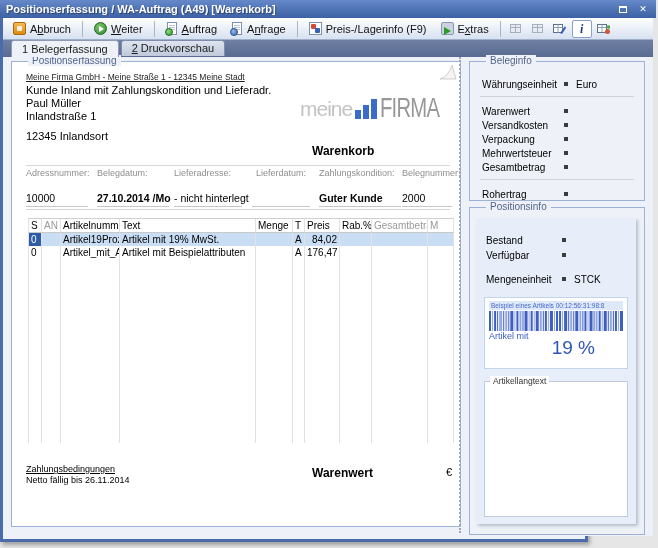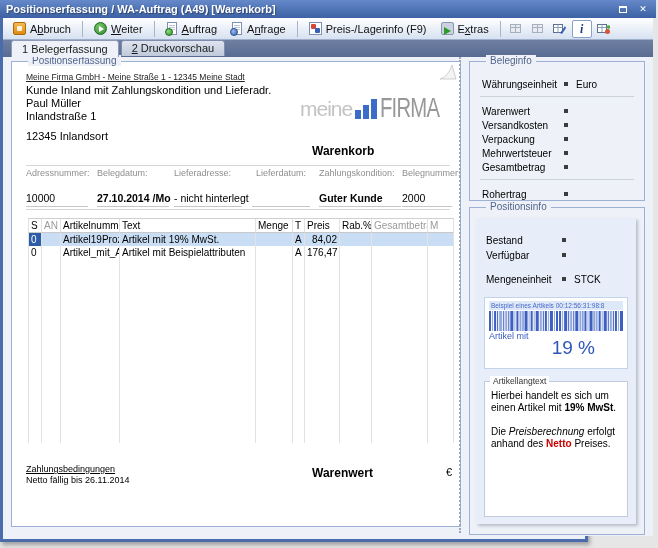--- a/index.html
+++ b/index.html
@@ -427,19 +427,18 @@
               <rect x="124" width="2" height="20" fill="#3d5fc2"></rect>
               <rect x="127" width="1" height="20" fill="#93a8df"></rect>
               <rect x="129" width="3" height="20" fill="#3d5fc2"></rect>
           </svg>
           <div class="ai-name">Artikel mit</div>
           <div class="ai-percent">19 %</div>
         </div>
 
         <div class="longtext">
           <span class="lt-label">Artikellangtext</span>
-          <div class="lt-body"><span>Hierbei handelt es sich um einen Artikel mit </span><span style="font-weight: bold;">19% MwSt</span><span>.</span><br><br><span>Die </span><span style="font-style: italic;">Preisberechnung</span><span> erfolgt anhand des </span><span style="font-weight: bold; color: rgb(204, 0, 0);">Netto</span><span> Preises.</span></div>
         </div>
       </div>
     </div>
 
   </div>
 </div>
 
 </body></html>

